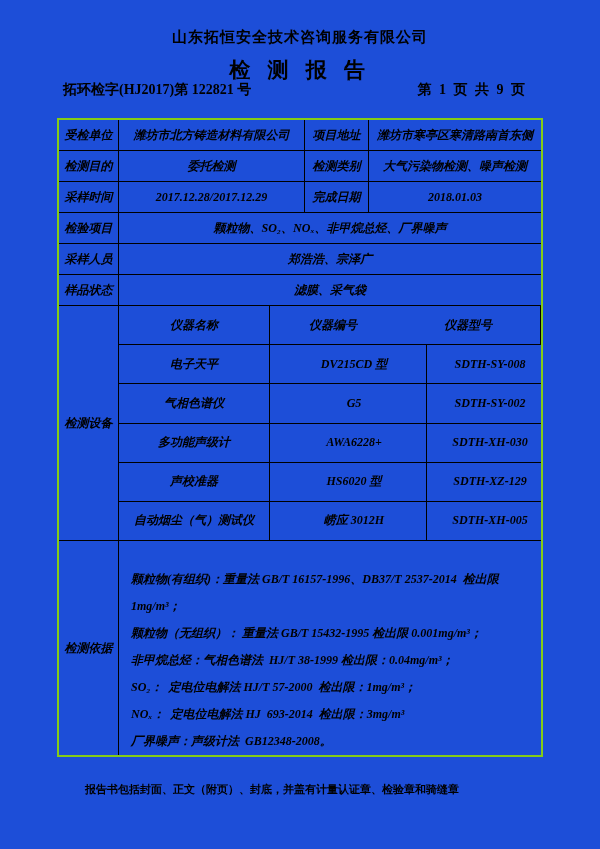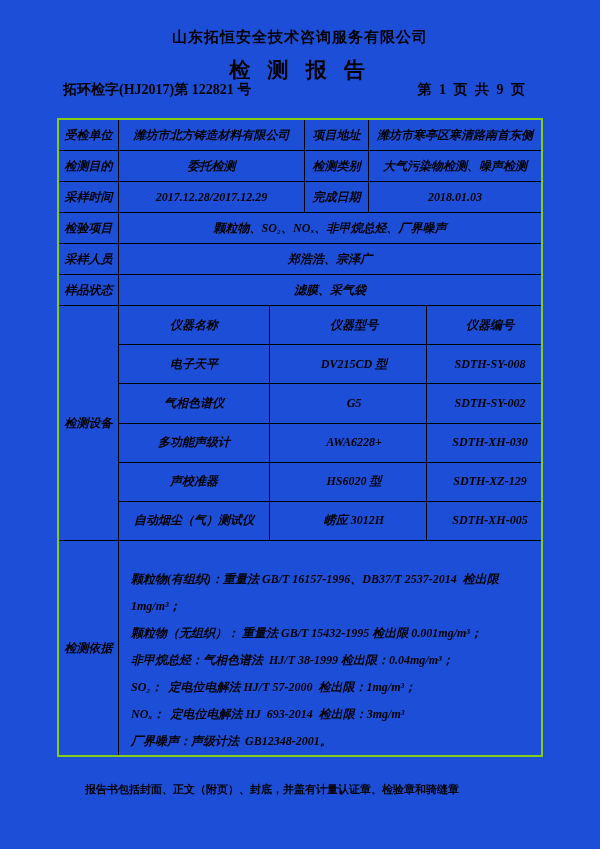--- a/index.html
+++ b/index.html
@@ -113,22 +113,22 @@
     <div class="info-row">
       <div class="cell c1">样品状态</div>
       <div class="cell cspan">滤膜、采气袋</div>
     </div>
 
     <div class="equip-section">
       <div class="cell equip-label">检测设备</div>
       <div class="equip-grid">
         <div class="equip-row">
           <div class="cell ec1">仪器名称</div>
+          <div class="cell ec3">仪器编号</div>
           <div class="cell ec2">仪器型号</div>
-          <div class="cell ec3">仪器编号</div>
         </div>
         <div class="equip-row">
           <div class="cell ec1">电子天平</div>
           <div class="cell ec2">DV215CD 型</div>
           <div class="cell ec3">SDTH-SY-008</div>
         </div>
         <div class="equip-row">
           <div class="cell ec1">气相色谱仪</div>
           <div class="cell ec2">G5</div>
           <div class="cell ec3">SDTH-SY-002</div>
@@ -152,21 +152,21 @@
     </div>
 
     <div class="basis-section">
       <div class="cell basis-label">检测依据</div>
       <div class="basis-content">
         <div class="basis-line">颗粒物(有组织)：重量法 GB/T 16157-1996、DB37/T 2537-2014  检出限 1mg/m³；</div>
         <div class="basis-line">颗粒物（无组织）： 重量法 GB/T 15432-1995 检出限 0.001mg/m³；</div>
         <div class="basis-line">非甲烷总烃：气相色谱法  HJ/T 38-1999 检出限：0.04mg/m³；</div>
         <div class="basis-line">SO₂：  定电位电解法 HJ/T 57-2000  检出限：1mg/m³；</div>
         <div class="basis-line">NOₓ：  定电位电解法 HJ  693-2014  检出限：3mg/m³</div>
-        <div class="basis-line">厂界噪声：声级计法  GB12348-2001。</div>
+        <div class="basis-line">厂界噪声：声级计法  GB12348-2008。</div>
       </div>
     </div>
 
   </div>
 
   <div class="footer-note">报告书包括封面、正文（附页）、封底，并盖有计量认证章、检验章和骑缝章</div>
 
 </div>
 
 </body></html>

